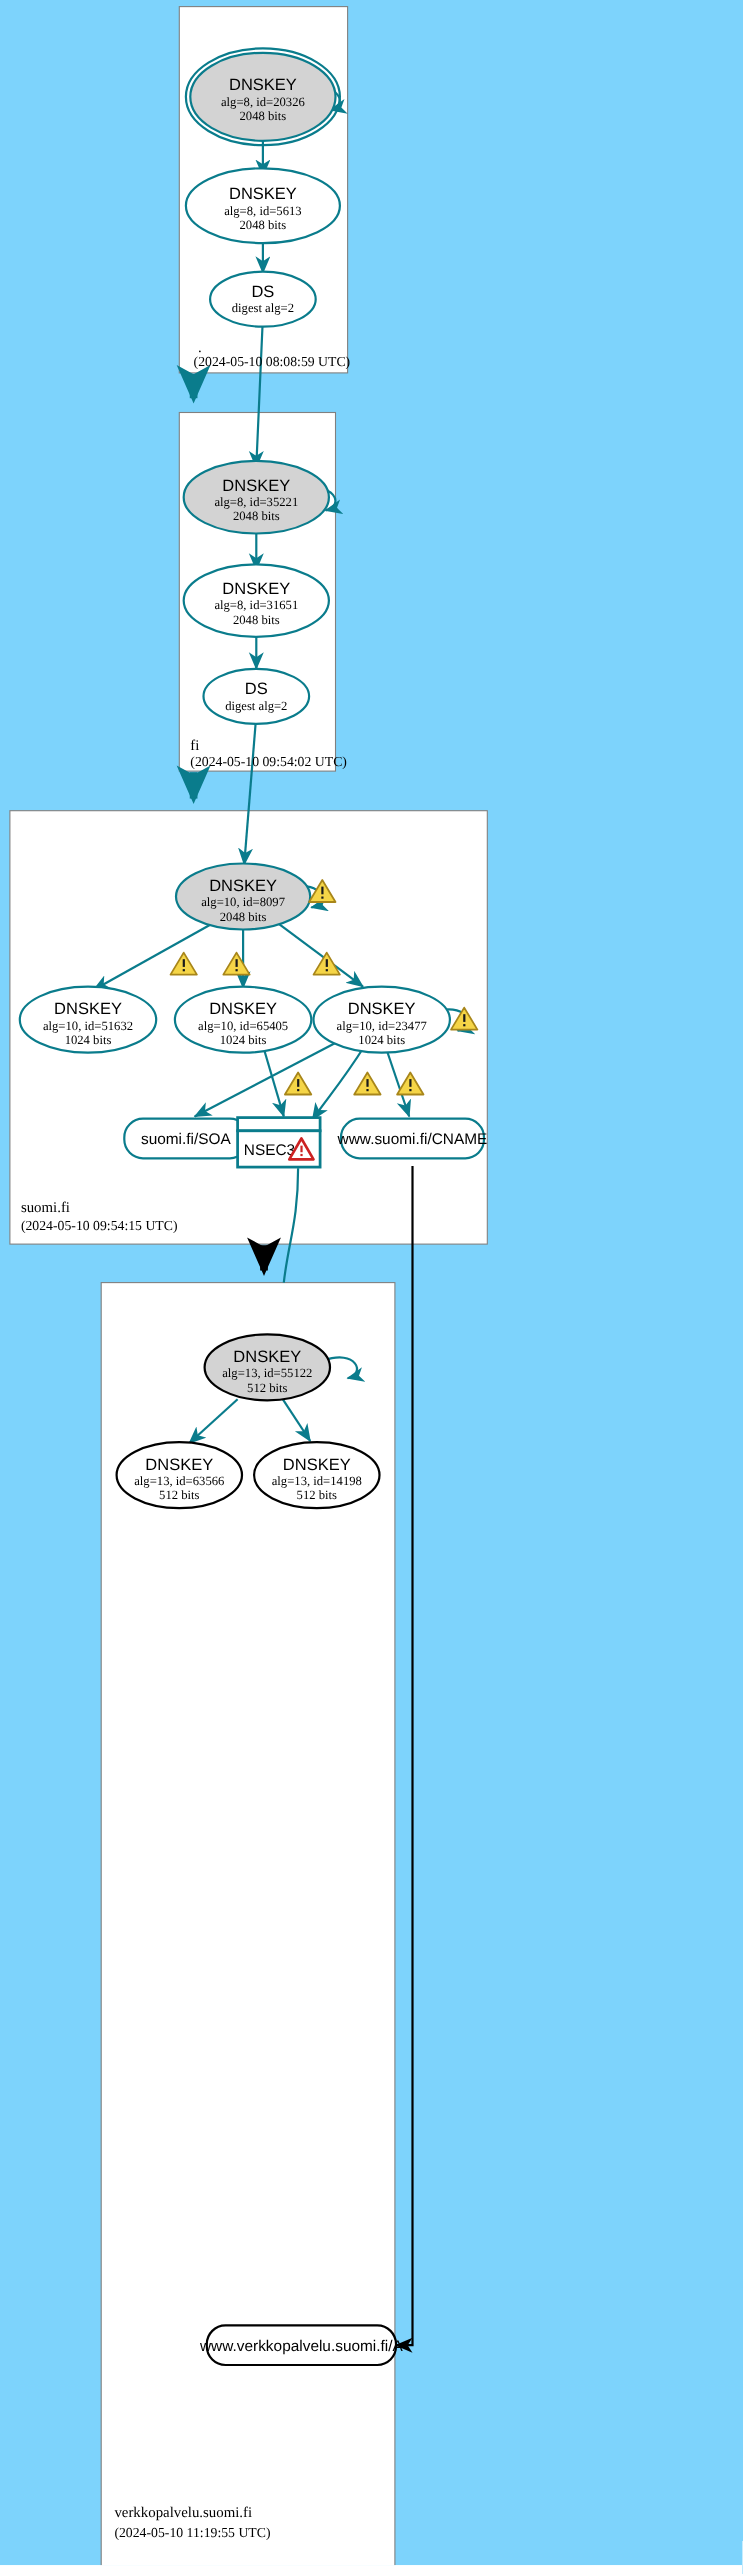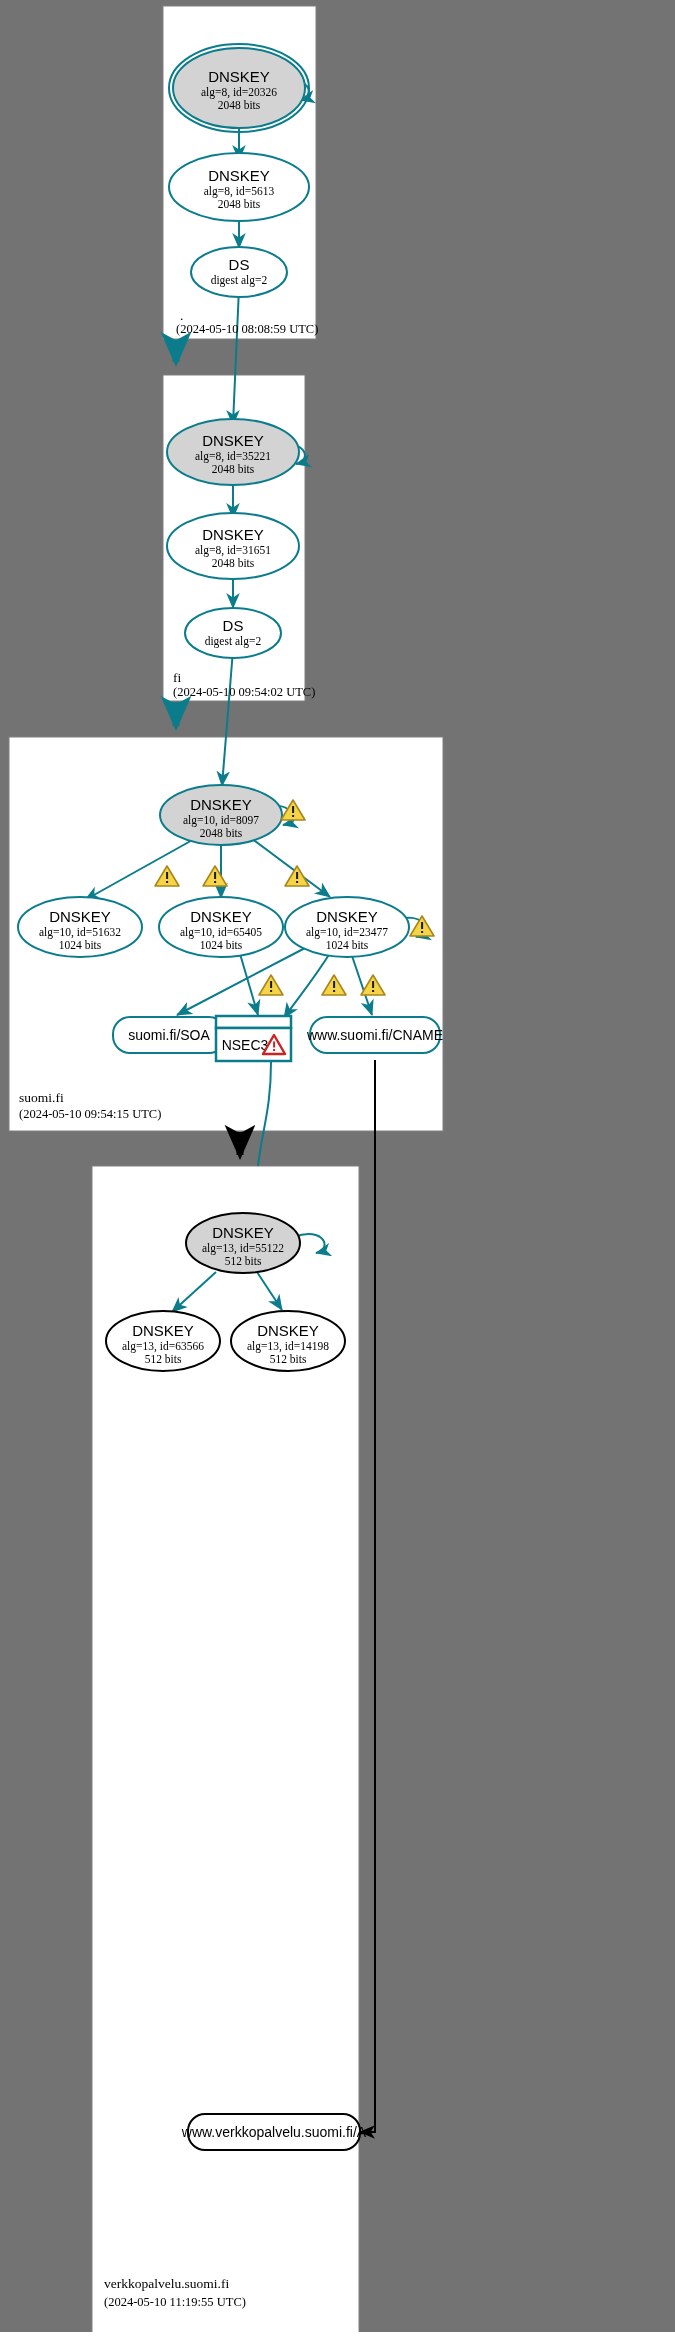--- a/index.html
+++ b/index.html
@@ -7,21 +7,21 @@
     padding: 0;
     background: #ffffff;
   }
   body {
     font-family: "Liberation Sans", sans-serif;
   }
   #canvas {
     position: relative;
     width: 675px;
     height: 2332px;
-    background: #737373;
+    background: #7dd3fc;
     overflow: hidden;
   }
   svg.layer {
     position: absolute;
     left: 0;
     top: 0;
     width: 675px;
     height: 2340px;
   }
   .zone-box {

